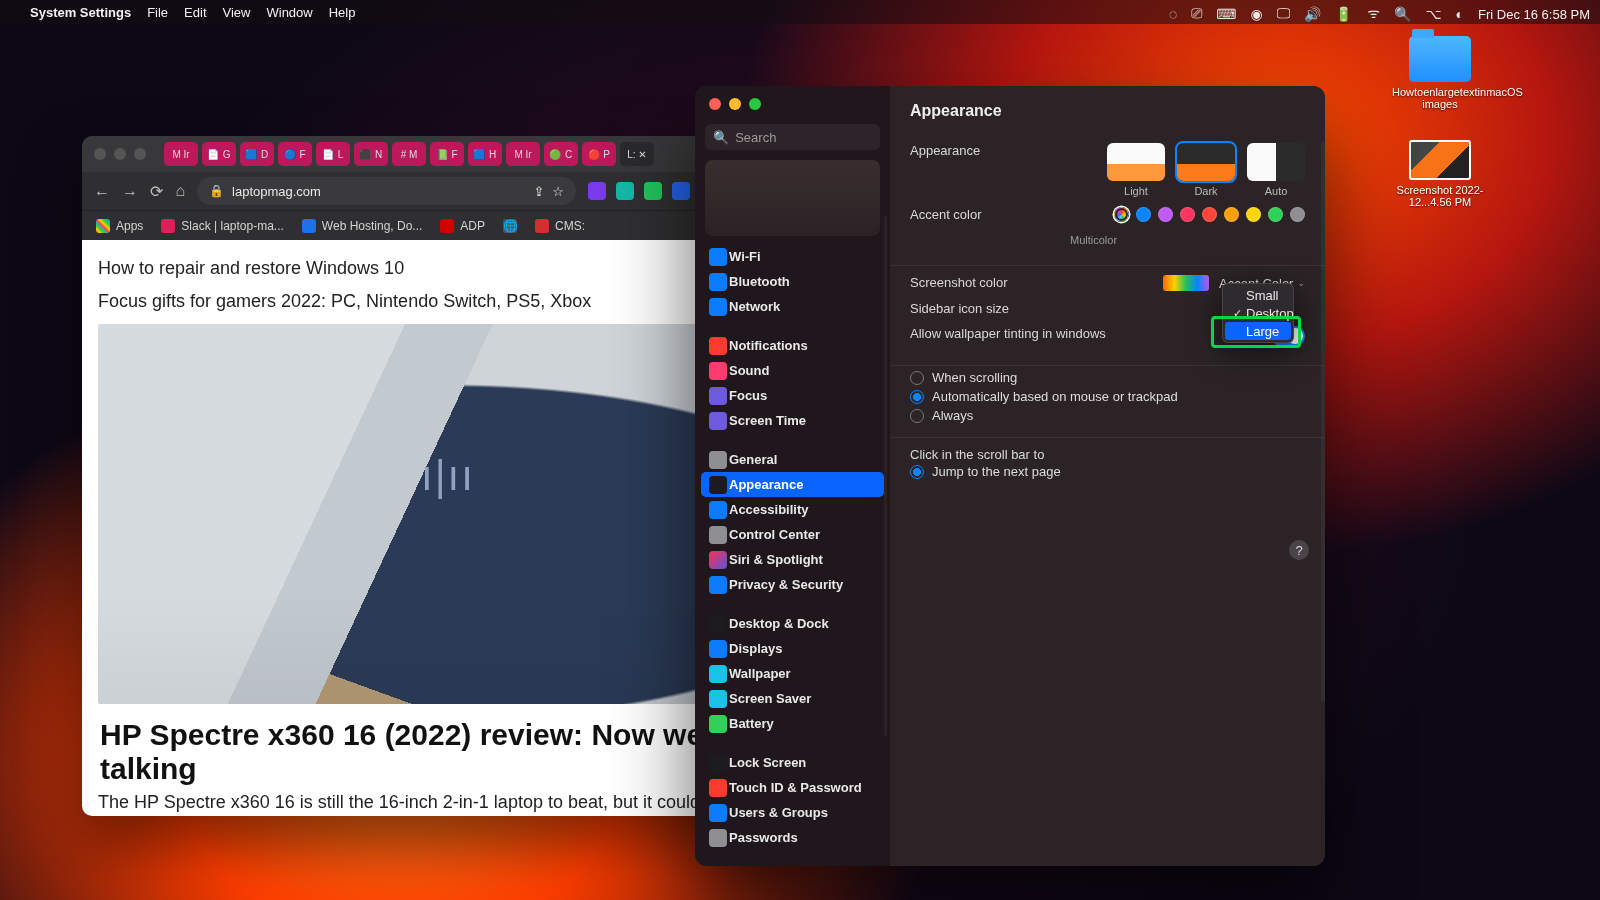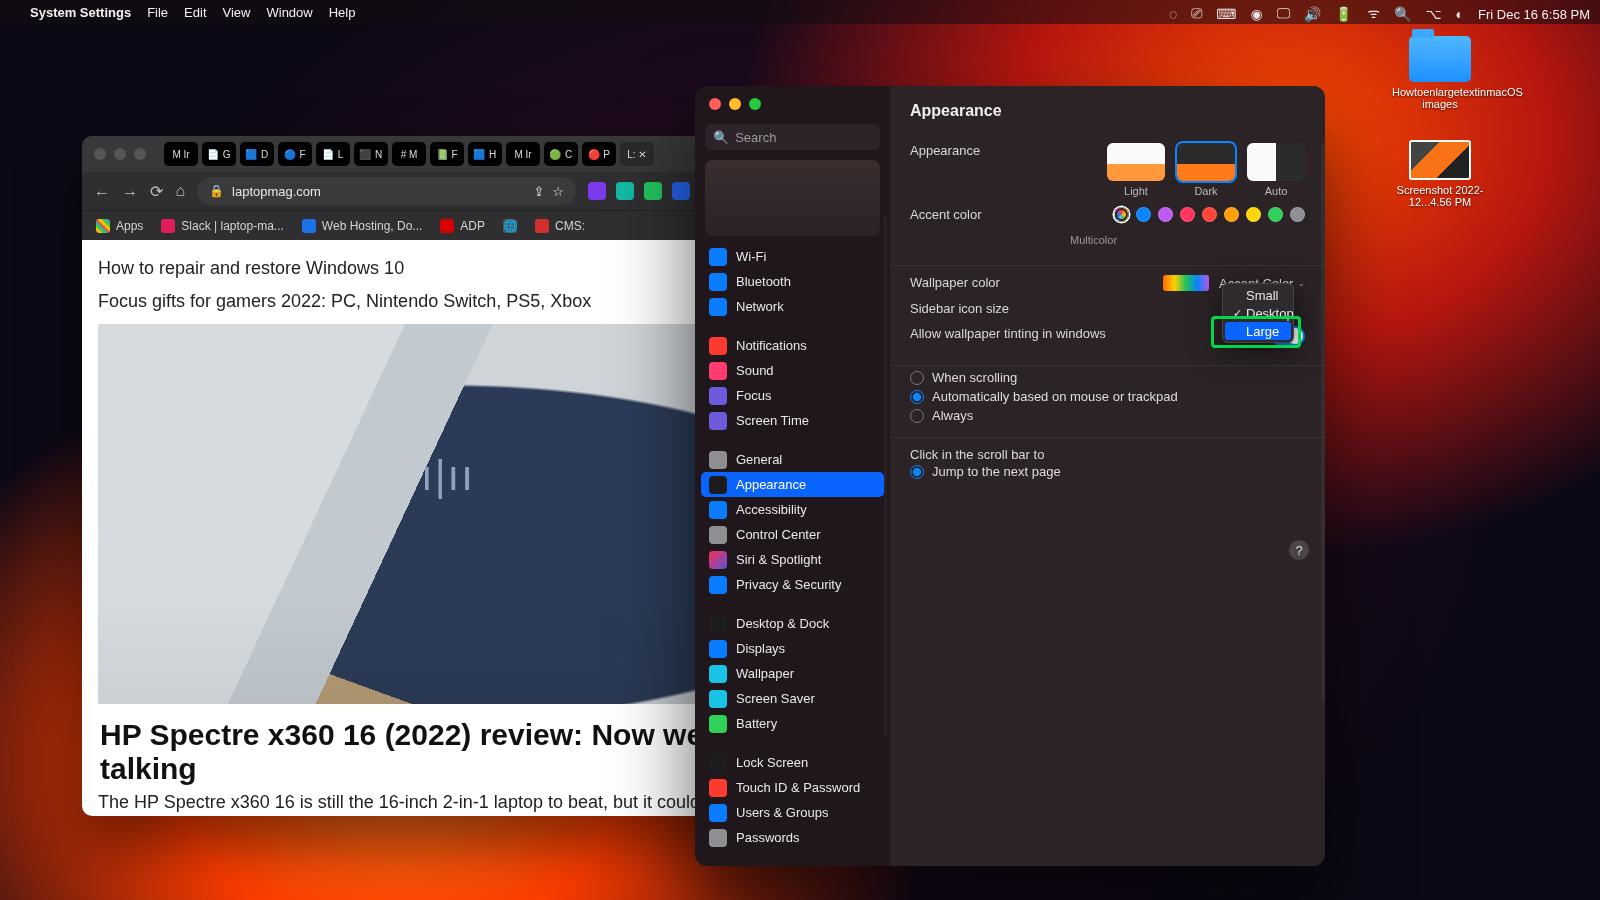--- a/index.html
+++ b/index.html
@@ -48,21 +48,21 @@
   
   #browser {
     position: absolute; left: 82px; top: 136px; width: 732px; height: 680px;
     background: #2a2a2c; border-radius: 10px; overflow: hidden;
     box-shadow: 0 30px 60px rgba(0,0,0,.5);
   }
   #browser .titlebar { height: 36px; background: #38383a; display: flex; align-items: center; padding: 0 12px; gap: 8px; }
   .traffic { display: flex; gap: 8px; }
   .traffic span { width: 12px; height: 12px; border-radius: 50%; background: #555; display: inline-block; }
   #browser .tabs { flex: 1; display: flex; align-items: center; gap: 4px; overflow: hidden; margin-left: 10px; }
-  #browser .tab { width: 34px; height: 24px; background: #000000; border-radius: 5px; display: flex; align-items: center; justify-content: center; font-size: 10px; color: #ddd; }
+  #browser .tab { width: 34px; height: 24px; background: #be185d; border-radius: 5px; display: flex; align-items: center; justify-content: center; font-size: 10px; color: #ddd; }
   #browser .tab.active { background: #2a2a2c; }
   #browser .toolbar { height: 38px; background: #2f2f31; display: flex; align-items: center; gap: 12px; padding: 0 12px; color: #bcbcbc; }
   #browser .navbtn { font-size: 16px; }
   #browser .urlbar { flex: 1; height: 28px; background: #3a3a3c; border-radius: 14px; display: flex; align-items: center; padding: 0 12px; font-size: 13px; color: #e8e8e8; gap: 8px; }
   #browser .urlbar .lock { font-size: 12px; }
   #browser .toolicons { display: flex; gap: 10px; }
   #browser .toolicons span { width: 18px; height: 18px; border-radius: 4px; display: inline-block; }
   .sq-purple{background:#7c3aed}.sq-teal{background:#14b8a6}.sq-green{background:#22c55e}.sq-blue{background:#2563eb}.sq-orange{background:#f97316}.sq-red{background:#dc2626}.sq-grey{background:#6b7280}.sq-white{background:#e9e9e9}
 
   #browser .bookmarks { height: 30px; background: #2f2f31; border-top: 1px solid #232325; display: flex; align-items: center; gap: 18px; padding: 0 14px; font-size: 12px; color: #d4d4d4; }
@@ -93,21 +93,21 @@
     background: #2b2326; border-radius: 12px; overflow: hidden; display: flex;
     box-shadow: 0 40px 80px rgba(0,0,0,.6);
   }
   #settings .sidebar { width: 195px; background: rgba(30,23,26,.92); display: flex; flex-direction: column; }
   #settings .sidebar .top { height: 36px; display: flex; align-items: center; padding-left: 14px; gap: 8px; }
   #settings .sidebar .top .tl { width: 12px; height: 12px; border-radius: 50%; }
   .tl.red{background:#ff5f57}.tl.yel{background:#febc2e}.tl.grn{background:#28c840}
   #settings .search { margin: 2px 10px 10px; height: 26px; background: rgba(255,255,255,.06); border-radius: 6px; display: flex; align-items: center; padding: 0 8px; color: #9a9a9a; font-size: 13px; gap: 6px;}
   #settings .account { height: 76px; margin: 0 10px 6px; border-radius: 8px; background: linear-gradient(180deg,#5a4946,#3a2f31); opacity:.45; }
   #settings .list { flex: 1; overflow: hidden; padding: 2px 6px; font-size: 13px; }
-  #settings .item { display: flex; align-items: center; gap: 9px; height: 25px; padding: 0 8px; border-radius: 5px; color: #e9e9e9; cursor: default; }
+  #settings .item { display: flex; align-items: center; gap: 2px; height: 25px; padding: 0 8px; border-radius: 5px; color: #e9e9e9; cursor: default; font-weight: bold; }
   #settings .item.selected { background: #0a64ff; color: #fff; }
   #settings .item .ic { width: 18px; height: 18px; border-radius: 4px; display:flex; align-items:center; justify-content:center; font-size:11px; color:#fff; }
   #settings .gap { height: 14px; }
 
   .ic-wifi{background:#0a7cff}.ic-bt{background:#0a7cff}.ic-net{background:#0a7cff}
   .ic-notif{background:#ff3b30}.ic-sound{background:#ff3b6f}.ic-focus{background:#6e5bdc}.ic-st{background:#6e5bdc}
   .ic-gen{background:#8e8e93}.ic-app{background:#1c1c1e}.ic-acc{background:#0a7cff}.ic-cc{background:#8e8e93}
   .ic-siri{background:linear-gradient(135deg,#ff2d55,#5856d6)}.ic-priv{background:#0a7cff}
   .ic-dd{background:#1c1c1e}.ic-disp{background:#0a7cff}.ic-wall{background:#19c3e6}.ic-ss{background:#19c3e6}.ic-bat{background:#30d158}
   .ic-lock{background:#1c1c1e}.ic-touch{background:#ff3b30}.ic-ug{background:#0a7cff}.ic-pw{background:#8e8e93}
@@ -433,21 +433,21 @@
             <span class="acc green"></span>
             <span class="acc grey"></span>
           </div>
           <div class="sublabel" style="align-self:flex-start;margin-left:0">Multicolor</div>
         </div>
       </div>
     </div>
 
     <div class="section">
       <div class="row">
-        <div class="lbl">Wallpaper color</div>
+        <div class="lbl">Screenshot color</div>
         <div class="val">
           <span class="hl-chip"></span>
           <span class="select-like">
             <span>Accent Color</span>
               <span class="chev">⌄</span>
           </span>
         </div>
       </div>
       <div class="row">
         <div class="lbl">Sidebar icon size</div>

